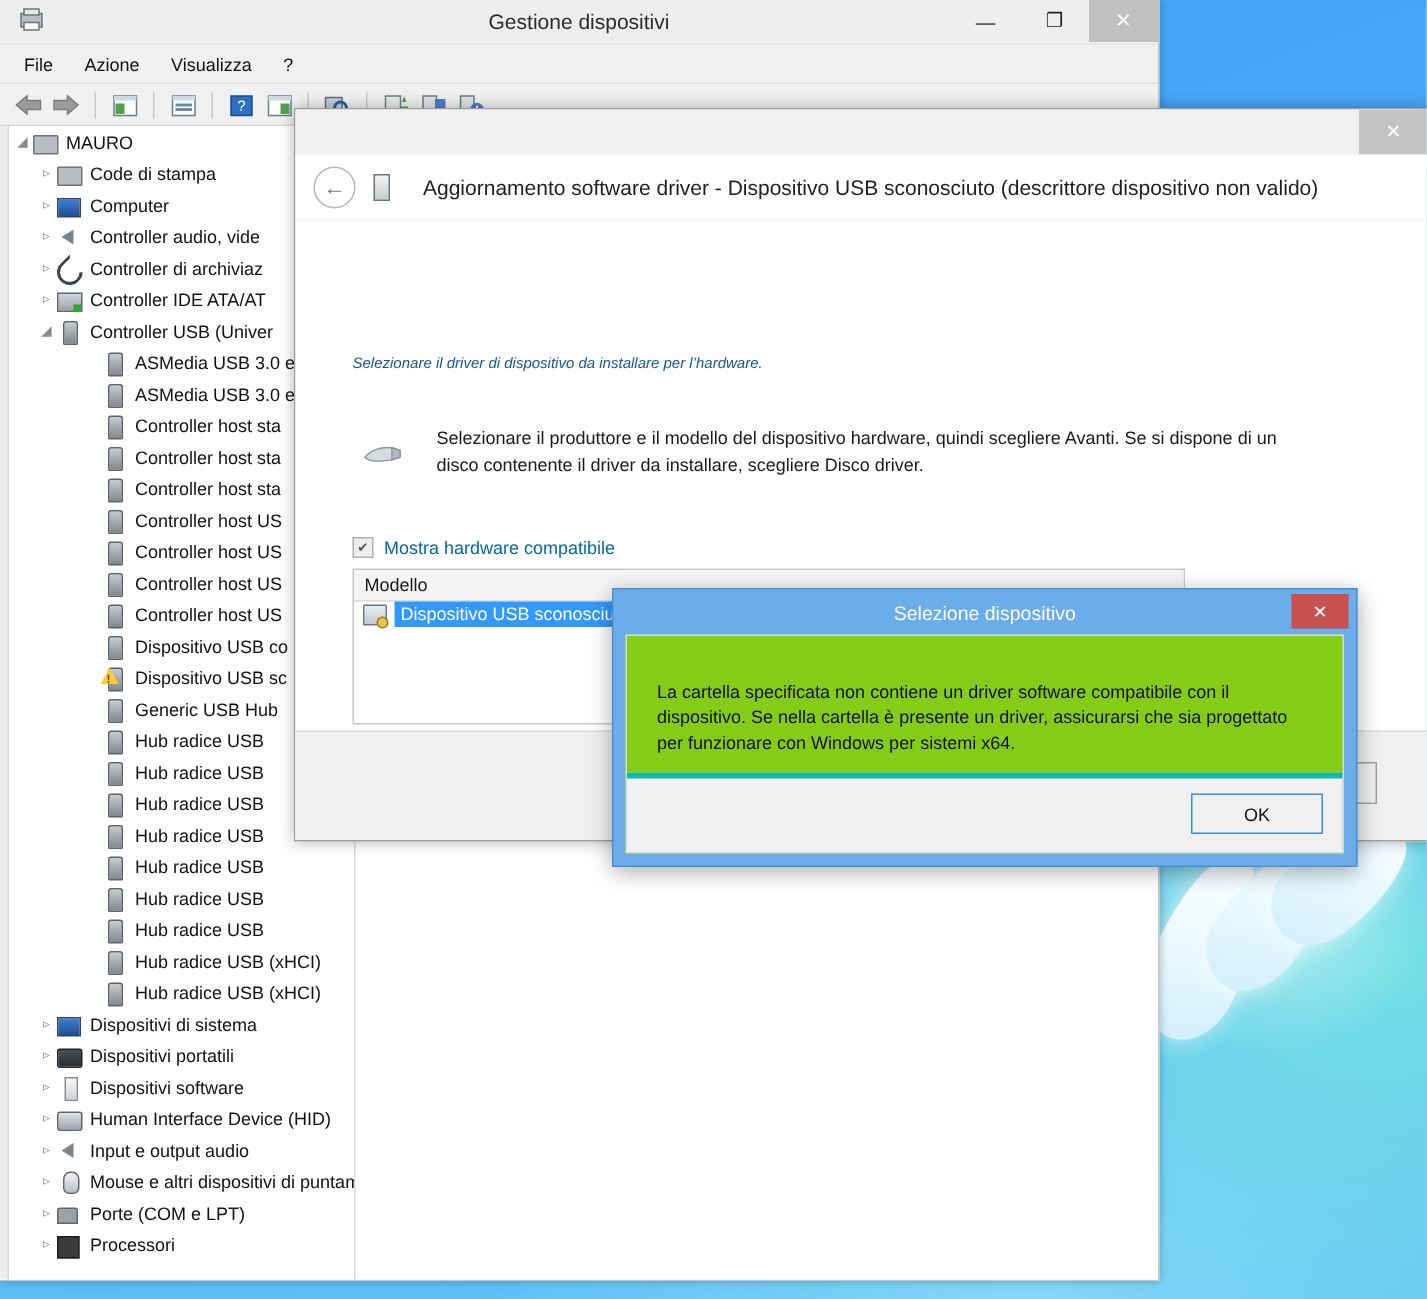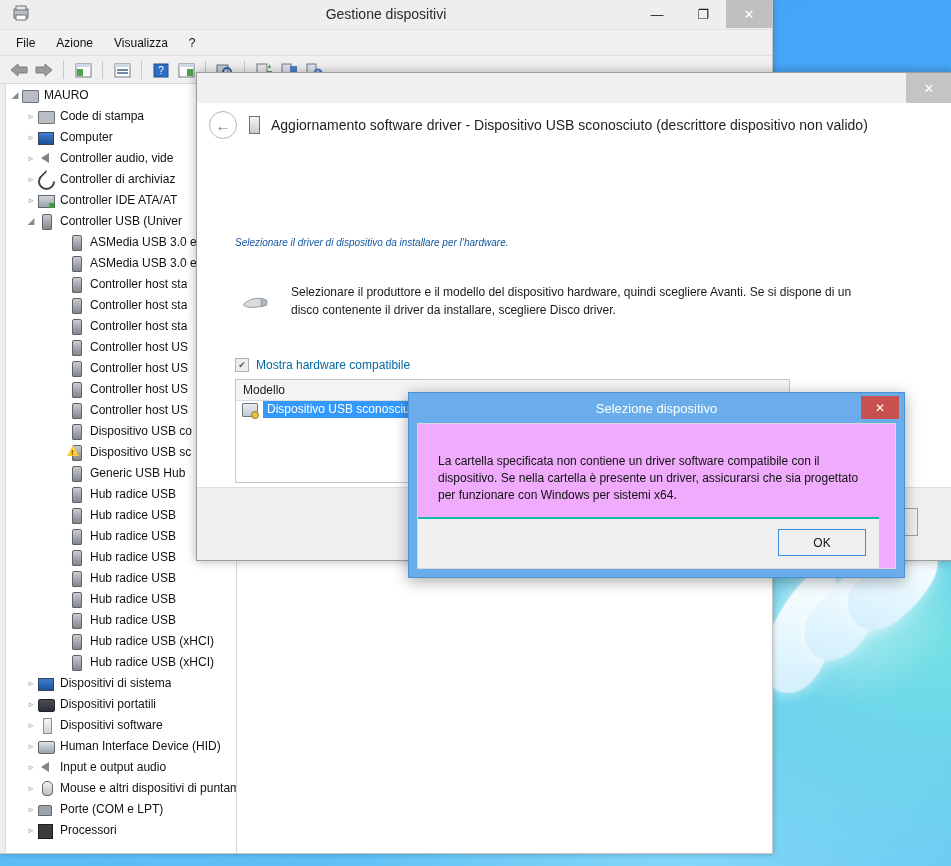--- a/index.html
+++ b/index.html
@@ -86,21 +86,21 @@
     background:#fff;border:1px solid #9e9e9e;box-shadow:0 0 10px rgba(0,0,0,.3);}
   #wiz-titlebar{height:42px;background:#f0f0f0;position:relative;}
   #wiz-close{position:absolute;right:0;top:0;width:46px;height:30px;background:#c4c4c4;
     color:#fff;display:flex;align-items:center;justify-content:center;font-size:13px;cursor:default;}
   #wiz-navbar{position:absolute;left:0;right:0;top:30px;height:44px;background:#fff;
     border-bottom:1px solid #dcdcdc;display:flex;align-items:center;padding-left:12px;}
   #wiz-back{width:26px;height:26px;border-radius:50%;border:1px solid #b6b6b6;
     display:flex;align-items:center;justify-content:center;color:#7a7a7a;font-size:15px;cursor:default;flex:0 0 auto;}
   #wiz-devicon{width:9px;height:16px;background:linear-gradient(#f4f4f4,#c8ccd0);
     border:1px solid #6d7379;margin-left:12px;flex:0 0 auto;}
-  #wiz-title{margin-left:11px;font-size:14px;color:#1e1e1e;white-space:nowrap;}
+  #wiz-title{margin-left:22px;font-size:14px;color:#1e1e1e;white-space:nowrap;}
   #wiz-content{position:absolute;left:0;right:0;top:74px;bottom:0;background:#fff;}
   #wiz-heading{position:absolute;left:38px;top:90px;font-size:10px;color:#12569e;font-style:italic;}
   #wiz-plugicon{position:absolute;left:44px;top:147px;width:28px;height:18px;}
   #wiz-desc{position:absolute;left:94px;top:136px;width:588px;font-size:12px;color:#1a1a1a;line-height:18px;}
   #wiz-chk{position:absolute;left:38px;top:211px;display:flex;align-items:center;gap:7px;}
   #wiz-chkbox{width:12px;height:12px;border:1px solid #b0b0b0;background:#ededed;
     display:flex;align-items:center;justify-content:center;font-size:9px;color:#555;cursor:default;}
   #wiz-chklabel{font-size:12px;color:#0369a1;}
   #wiz-list{position:absolute;left:38px;top:232px;width:553px;height:102px;background:#fff;border:1px solid #c8c8c8;}
   #wiz-list-hdr{height:20px;background:#f4f4f4;border-bottom:1px solid #dcdcdc;
@@ -126,25 +126,25 @@
     background:#f0f0f0;border:1px solid #a0a0a0;font-size:12px;color:#111;
     display:flex;align-items:center;justify-content:center;cursor:default;}
 
   
   #modal{position:absolute;left:408px;top:392px;width:495px;height:184px;
     background:#6aadea;border:1px solid #4a8fd0;box-shadow:0 3px 14px rgba(0,0,0,.35);}
   #modal-title{height:30px;display:flex;align-items:center;justify-content:center;
     font-size:13px;color:#fff;position:relative;}
   #modal-close{position:absolute;right:5px;top:3px;width:38px;height:23px;background:#c8504f;
     color:#fff;display:flex;align-items:center;justify-content:center;font-size:12px;cursor:default;}
-  #modal-inner{position:absolute;left:8px;right:8px;top:30px;bottom:8px;background:#f0abfc;
+  #modal-inner{position:absolute;left:8px;right:8px;top:30px;bottom:8px;background:#84cc16;
     border:1px solid #d8d8d8;}
   #modal-msg{padding:29px 20px 0 20px;font-size:12px;line-height:17px;color:#111;}
-  #modal-footer{position:absolute;left:0;right:16px;bottom:0;height:49px;background:#f0f0f0;
-    border-top:2px solid #14b8a6;padding-left:13px;}
+  #modal-footer{position:absolute;left:0;right:0;bottom:0;height:49px;background:#f0f0f0;
+    border-top:4px solid #14b8a6;padding-left:13px;}
   #modal-ok{position:absolute;right:13px;top:10px;width:86px;height:25px;background:#f0f0f0;
     border:1px solid #3c8fd6;font-size:12px;color:#111;
     display:flex;align-items:center;justify-content:center;cursor:default;}
 
   #taskbar-edge{position:absolute;left:753px;top:560px;width:19px;bottom:13px;
     background:linear-gradient(90deg,#f3f3f3,#d8d8d8 60%,#eeeeee);border-right:1px solid #c6c6c6;}
 </style>
 </head>
 <body>
 

